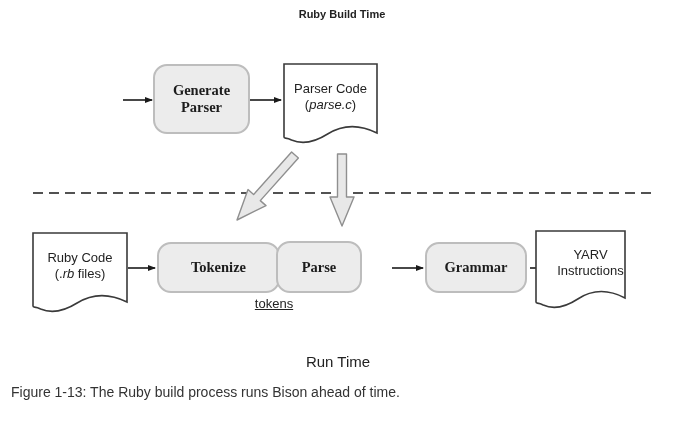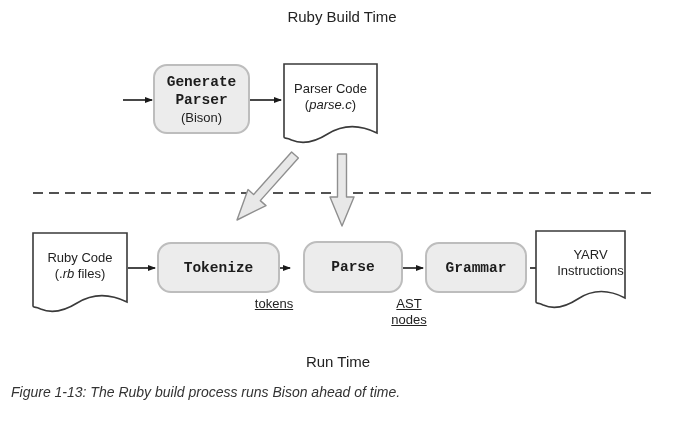--- a/index.html
+++ b/index.html
@@ -1,38 +1,38 @@
 <!DOCTYPE html>
 <html style="--box-fill: #ececec; --box-border: #bdbdbd; --doc-border: #3a3a3a; --arrow-fill: #e8e8e8; --arrow-stroke: #8f8f8f; --connector: #1a1a1a; --text: #222222;"><head>
 <meta charset="utf-8">
 <style>
   html,body{margin:0;padding:0;background:#fff;}
   .stage{
     position:relative;width:700px;height:423px;background:#fff;overflow:hidden;
     font-family:"Liberation Sans",sans-serif;color:var(--text,#222);
   }
-  .section-title{position:absolute;left:0;top:8px;width:684px;text-align:center;font-size:15px;}
+  .section-title{position:absolute;left:0;top:8px;width:684px;text-align:center;font-size:11px;font-weight:bold;}
   .runtime-title{position:absolute;left:0;top:353px;width:676px;text-align:center;font-size:15px;}
-  .caption{position:absolute;left:11px;top:384px;width:640px;font-size:14px;font-style:italic;color:#333;}
+  .caption{position:absolute;left:11px;top:384px;width:640px;font-size:14px;color:#333;}
   .overlay{position:absolute;left:0;top:0;}
   .doc{position:absolute;}
   .doc svg{position:absolute;left:0;top:0;}
   .doc-shape{fill:#ffffff;stroke:var(--doc-border,#3a3a3a);stroke-width:1.6;}
   .doc .lines{
     position:absolute;left:0;right:0;top:0;bottom:14px;
     display:flex;flex-direction:column;align-items:center;justify-content:center;
     font-size:13px;line-height:16px;text-align:center;
   }
   .box{
     position:absolute;background:var(--box-fill,#ececec);
     border:2px solid var(--box-border,#bdbdbd);border-radius:14px;
     display:flex;flex-direction:column;align-items:center;justify-content:center;
     font-size:13px;line-height:17px;text-align:center;box-sizing:border-box;
   }
-  .seg-code{font-family:Liberation Mono, monospace;font-weight:bold;font-size:14.5px;color:#1c1c1c;}
+  .seg-code{font-family:Liberation Serif, serif;font-weight:bold;font-size:14.5px;color:#1c1c1c;}
   .seg-it{font-style:italic;}
   .flow-label{position:absolute;font-size:13px;line-height:16px;text-align:center;text-decoration:underline;}
   .connector{stroke:var(--connector,#1a1a1a);stroke-width:1.6;fill:none;}
   .divider{stroke:var(--connector,#1a1a1a);stroke-width:1.5;stroke-dasharray:10 6;fill:none;}
   .big-arrow{fill:var(--arrow-fill,#e8e8e8);stroke:var(--arrow-stroke,#8f8f8f);stroke-width:1.4;stroke-linejoin:round;}
 </style>
 </head>
 <body>
 
 <div class="stage">
@@ -57,21 +57,20 @@
 
     <polygon class="big-arrow" points="291.6,152 253.6,194.6 248,189.6 237,220 266,205.6 260.3,200.6 298.4,158"></polygon>
     <polygon class="big-arrow" points="337.5,154 337.5,197 330,197 342,226 354,197 346.5,197 346.5,154"></polygon>
   </svg>
 
 
   <div class="box" style="left:153px;top:64px;width:97px;height:70px">
     <div class="lines-inline">
         <div><span class="seg-code">Generate</span></div>
         <div><span class="seg-code">Parser</span></div>
-        <div><span>(Bison)</span></div>
       </div>
   </div>
 
   <div class="doc" style="left:283px;top:63px;width:95px;height:82px">
     <svg width="95" height="82" viewBox="0 0 95 82">
         <path class="doc-shape" d="M1,1 L94,1 L94,70 C76.0,61 58.9,62 44.6,71 C30.4,80 19.0,81.5 8.5,77 C2.9,74 1,76 1,74 Z"></path>
       </svg>
     <div class="lines">
         <div><span>Parser Code</span></div>
         <div><span>(</span><span class="seg-it">parse.c</span><span>)</span></div>
@@ -87,21 +86,21 @@
         <div><span>(.</span><span class="seg-it">rb</span><span> files)</span></div>
       </div>
   </div>
 
   <div class="box" style="left:157px;top:242px;width:123px;height:51px">
     <div>
         <div><span class="seg-code">Tokenize</span></div>
       </div>
   </div>
 
-  <div class="box" style="left:303px;top:241px;width:100px;height:52px">
+  <div class="box" style="left:276px;top:241px;width:86px;height:52px">
     <div>
         <div><span class="seg-code">Parse</span></div>
       </div>
   </div>
 
   <div class="box" style="left:425px;top:242px;width:102px;height:51px">
     <div>
         <div><span class="seg-code">Grammar</span></div>
       </div>
   </div>
@@ -110,22 +109,18 @@
     <svg width="91" height="80" viewBox="0 0 91 80">
         <path class="doc-shape" d="M1,1 L90,1 L90,68 C72.8,59 56.4,60 42.8,69 C29.1,78 18.2,79.5 8.2,75 C2.7,72 1,74 1,72 Z"></path>
       </svg>
     <div class="lines">
         <div><span>YARV</span></div>
         <div><span>Instructions</span></div>
       </div>
   </div>
 
   <div class="flow-label" style="left:244px;top:296px;width:60px">tokens</div>
-  <div class="flow-label" style="left:379px;top:296px;width:60px">
-    <div>AST</div>
-    <div>nodes</div>
-  </div>
 
   <div class="runtime-title">Run Time</div>
 
   <div class="caption">Figure 1-13: The Ruby build process runs Bison ahead of time.</div>
 
 </div>
 
 </body></html>

